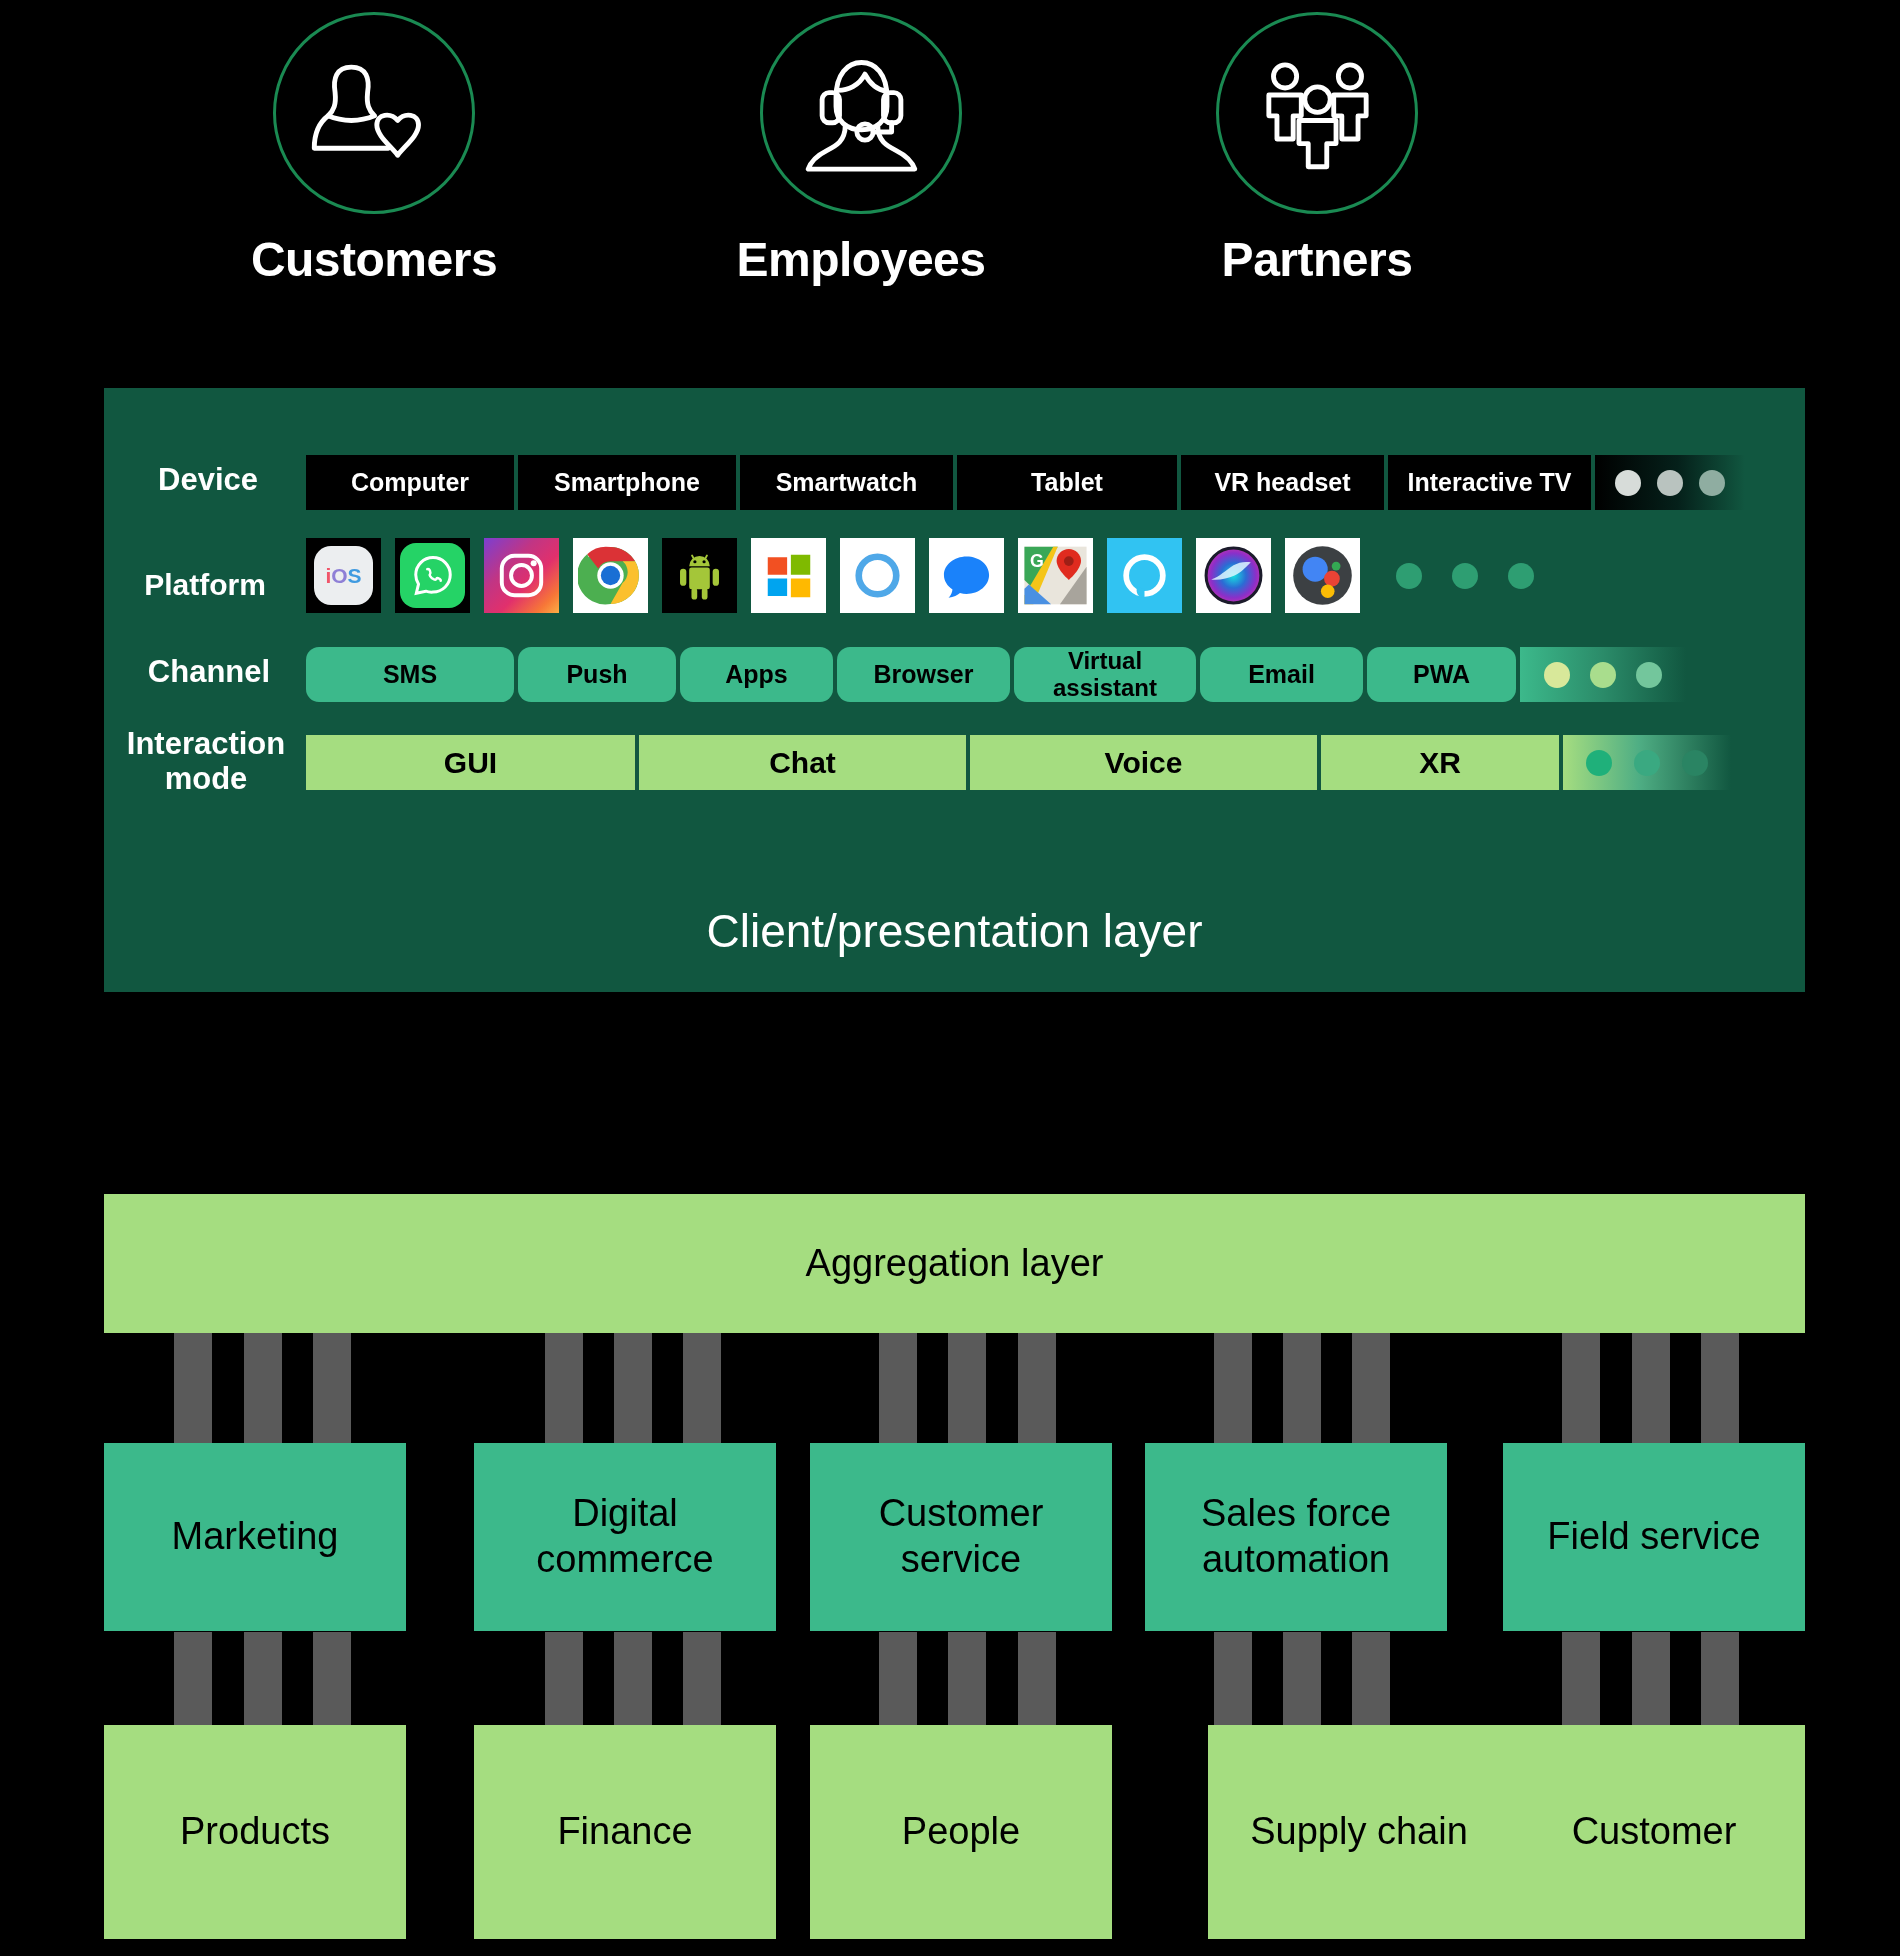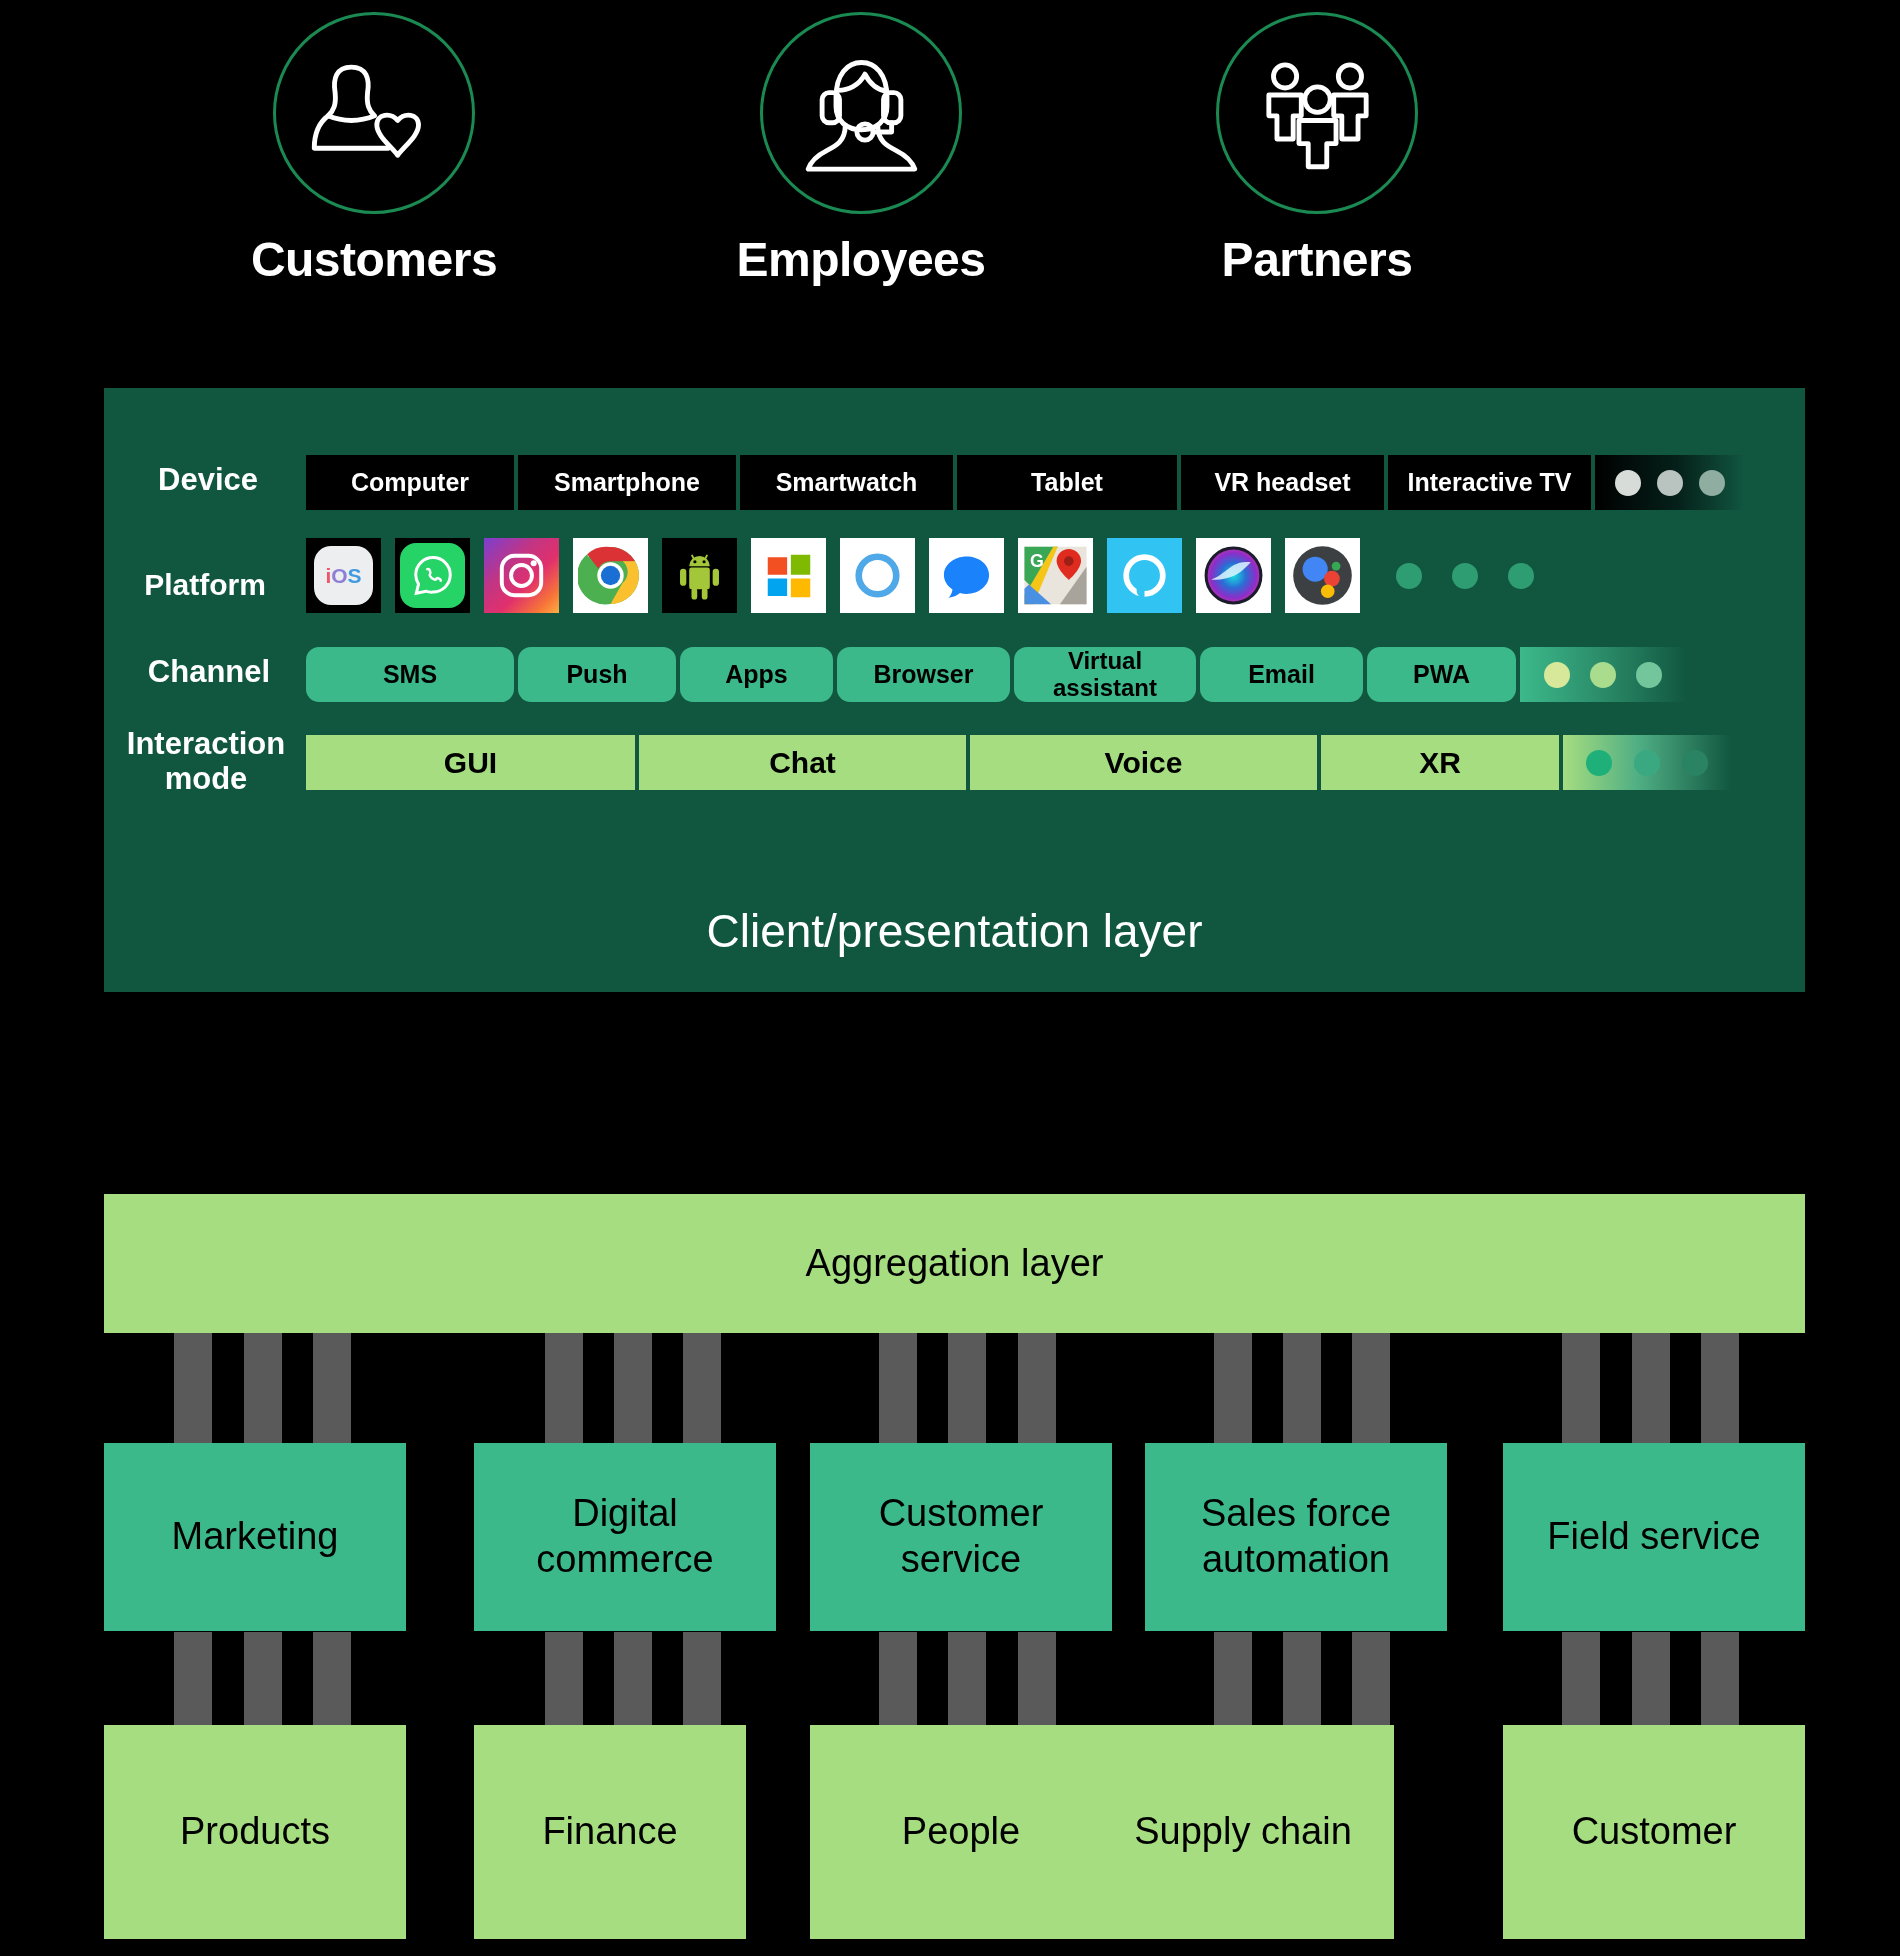--- a/index.html
+++ b/index.html
@@ -414,27 +414,27 @@
   <div class="conn" style="left:1283px; top:1632px; height:93px;"></div>
   <div class="conn" style="left:1352px; top:1632px; height:93px;"></div>
 
   <div class="conn" style="left:1562px; top:1632px; height:93px;"></div>
   <div class="conn" style="left:1632px; top:1632px; height:93px;"></div>
   <div class="conn" style="left:1701px; top:1632px; height:93px;"></div>
 
   <div class="svc-box svc-bot" style="left:104px; width:302px;">
     <span>Products</span>
   </div>
-  <div class="svc-box svc-bot" style="left:474px; width:272px;">
+  <div class="svc-box svc-bot" style="left:474px; width:302px;">
     <span>Finance</span>
   </div>
   <div class="svc-box svc-bot" style="left:810px; width:302px;">
     <span>People</span>
   </div>
-  <div class="svc-box svc-bot" style="left:1092px; width:302px;">
+  <div class="svc-box svc-bot" style="left:1208px; width:302px;">
     <span>Supply chain</span>
   </div>
   <div class="svc-box svc-bot" style="left:1503px; width:302px;">
     <span>Customer</span>
   </div>
 
 </div>
 
 
 </body></html>

